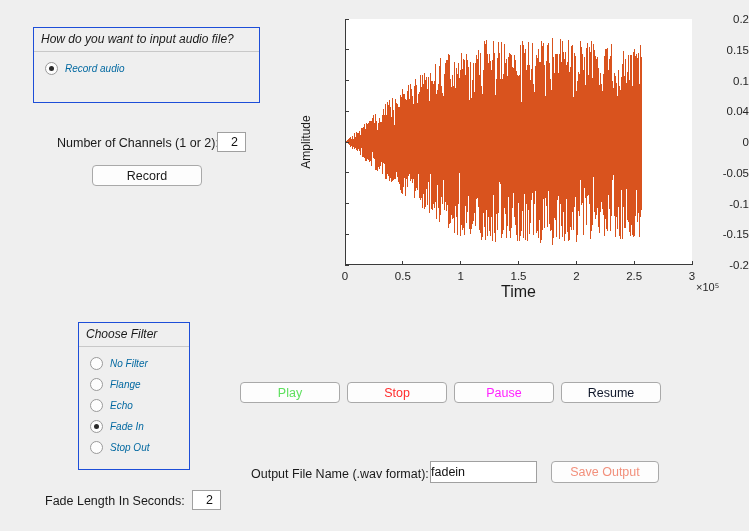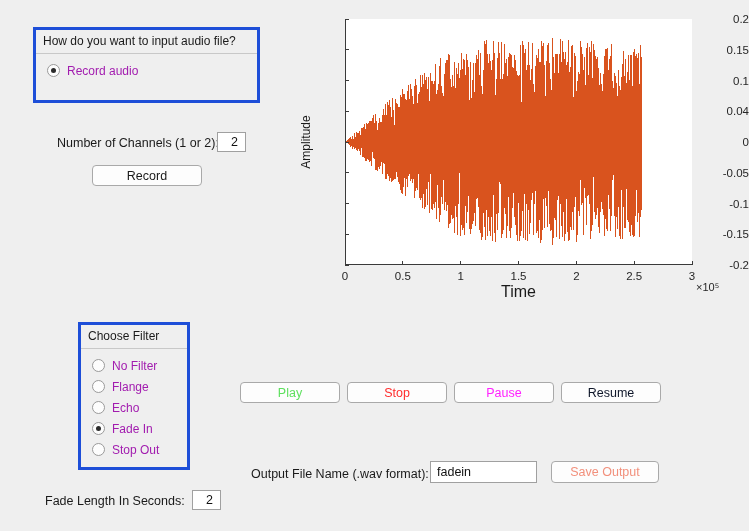--- a/index.html
+++ b/index.html
@@ -15,22 +15,23 @@
     color: #1a1a1a;
     position: relative;
     overflow: hidden;
     -webkit-font-smoothing: antialiased;
   }
   .abs { position: absolute; }
 
   
   .panel {
     background: #efefef;
-    border: 3px solid #1d4ed8;
+    border: 1px solid #1d4ed8;
     box-sizing: border-box;
+    font-style: italic;
   }
   .panel-title {
     font-size: 12px;
     color: #1a1a1a;
     padding: 4px 7px 5px 7px;
     border-bottom: 1px solid #c8c8c8;
     background: #efefef;
     white-space: nowrap;
   }
   .panel-body { padding: 6px 0 0 0; }
@@ -56,21 +57,21 @@
   }
   .radio-mark.on::after {
     content: "";
     position: absolute;
     left: 50%; top: 50%;
     width: 5px; height: 5px;
     margin-left: -2.5px; margin-top: -2.5px;
     border-radius: 50%;
     background: #2b2b2b;
   }
-  .radio-label { font-size: 12px; color: #a21caf; line-height: 1; }
+  .radio-label { font-size: 10px; color: #0369a1; line-height: 1; }
 
   
   .btn {
     background: #fdfdfd;
     border: 1px solid #a9a9a9;
     border-radius: 4px;
     box-sizing: border-box;
     display: flex;
     align-items: center;
     justify-content: center;
@@ -84,21 +85,21 @@
   .field {
     background: #ffffff;
     border: 1px solid #a0a0a0;
     box-sizing: border-box;
     display: flex;
     align-items: center;
     font-size: 12.5px;
     color: #111;
   }
   .field.right { justify-content: flex-end; padding-right: 7px; }
-  .field.left  { justify-content: flex-start; padding-left: 6px; }
+  .field.left  { justify-content: flex-start; }
 
   .lbl {
     font-size: 12.5px;
     color: #1a1a1a;
     white-space: nowrap;
     line-height: 1;
   }
 
   
   #chart-area { left: 285px; top: 0px; width: 464px; height: 310px; }

